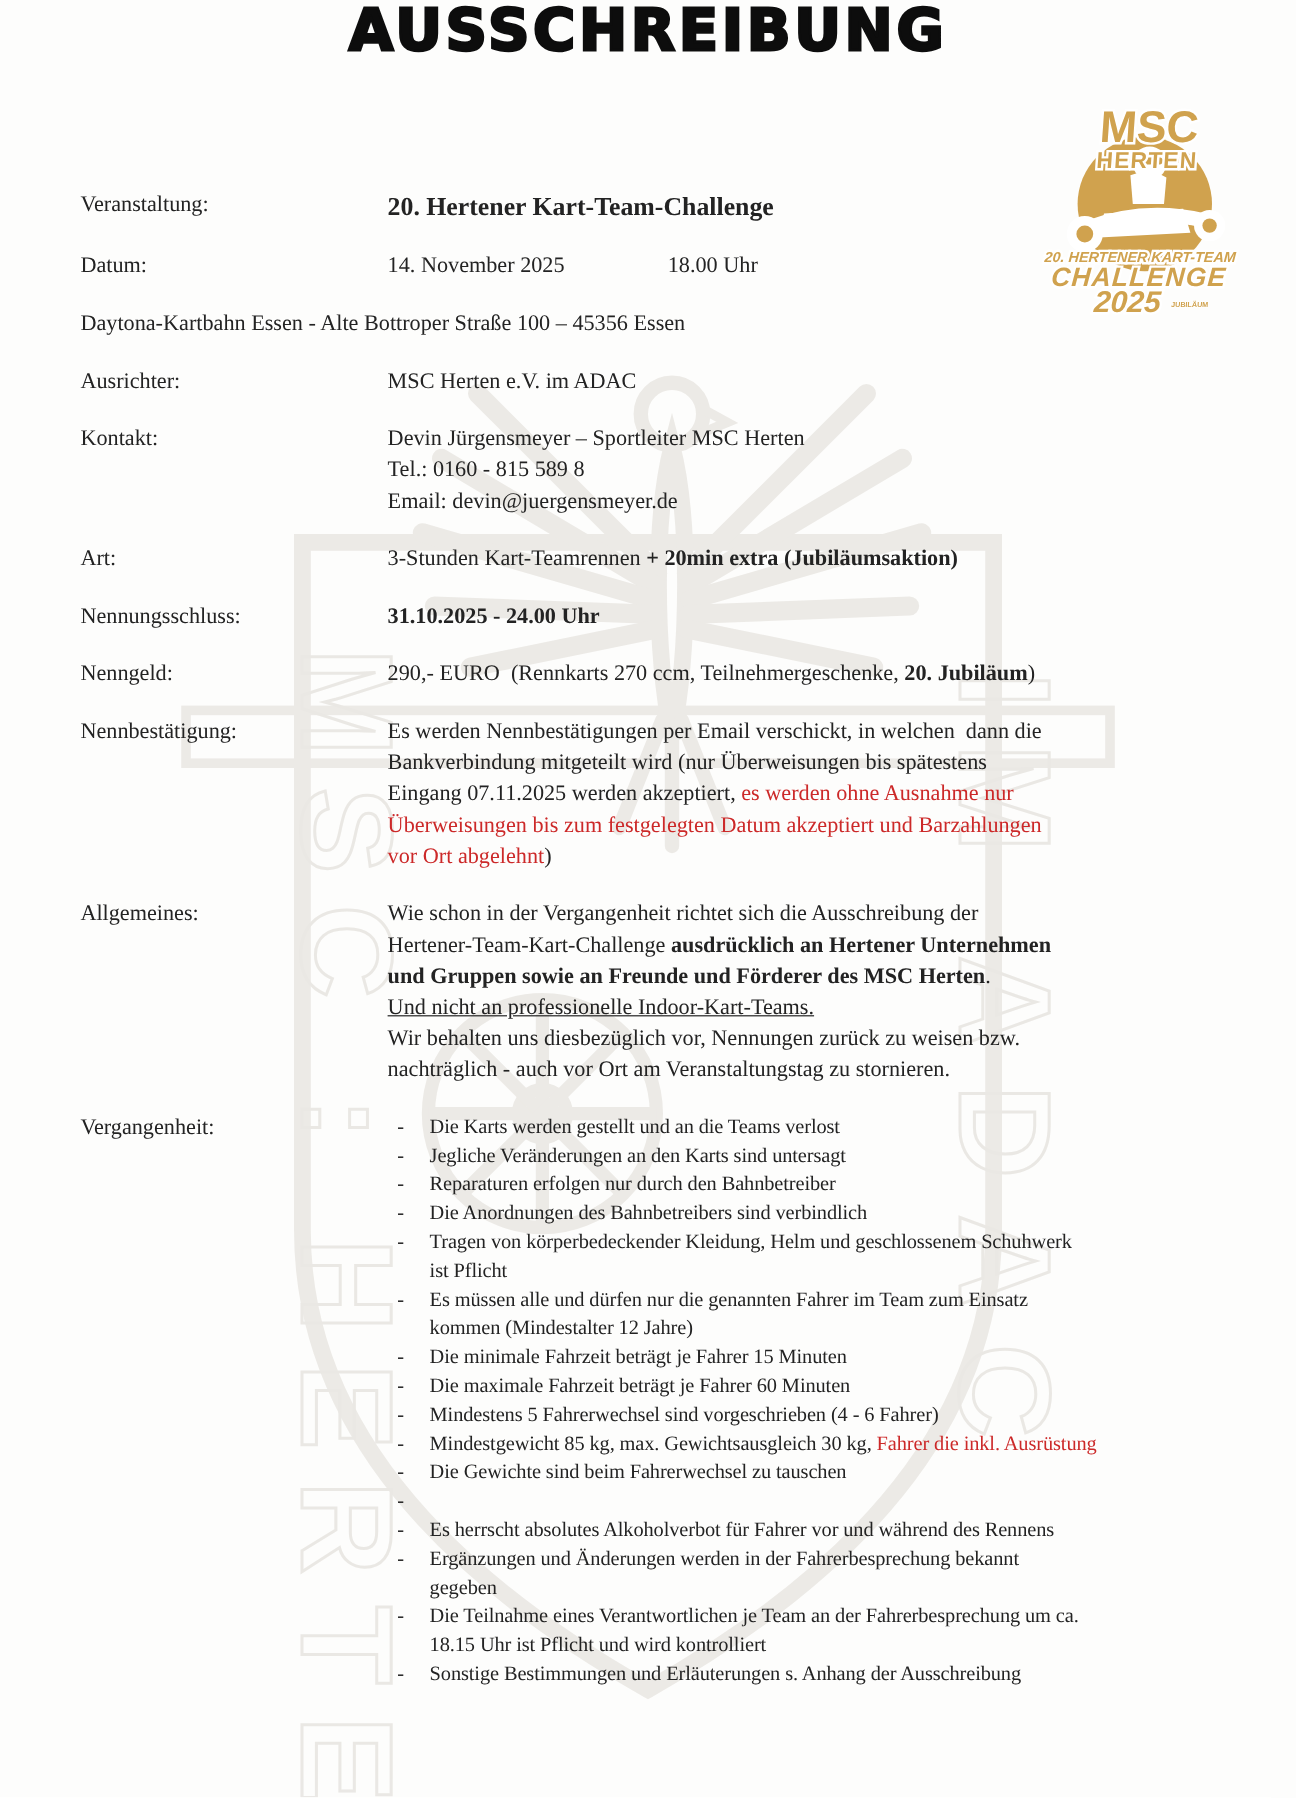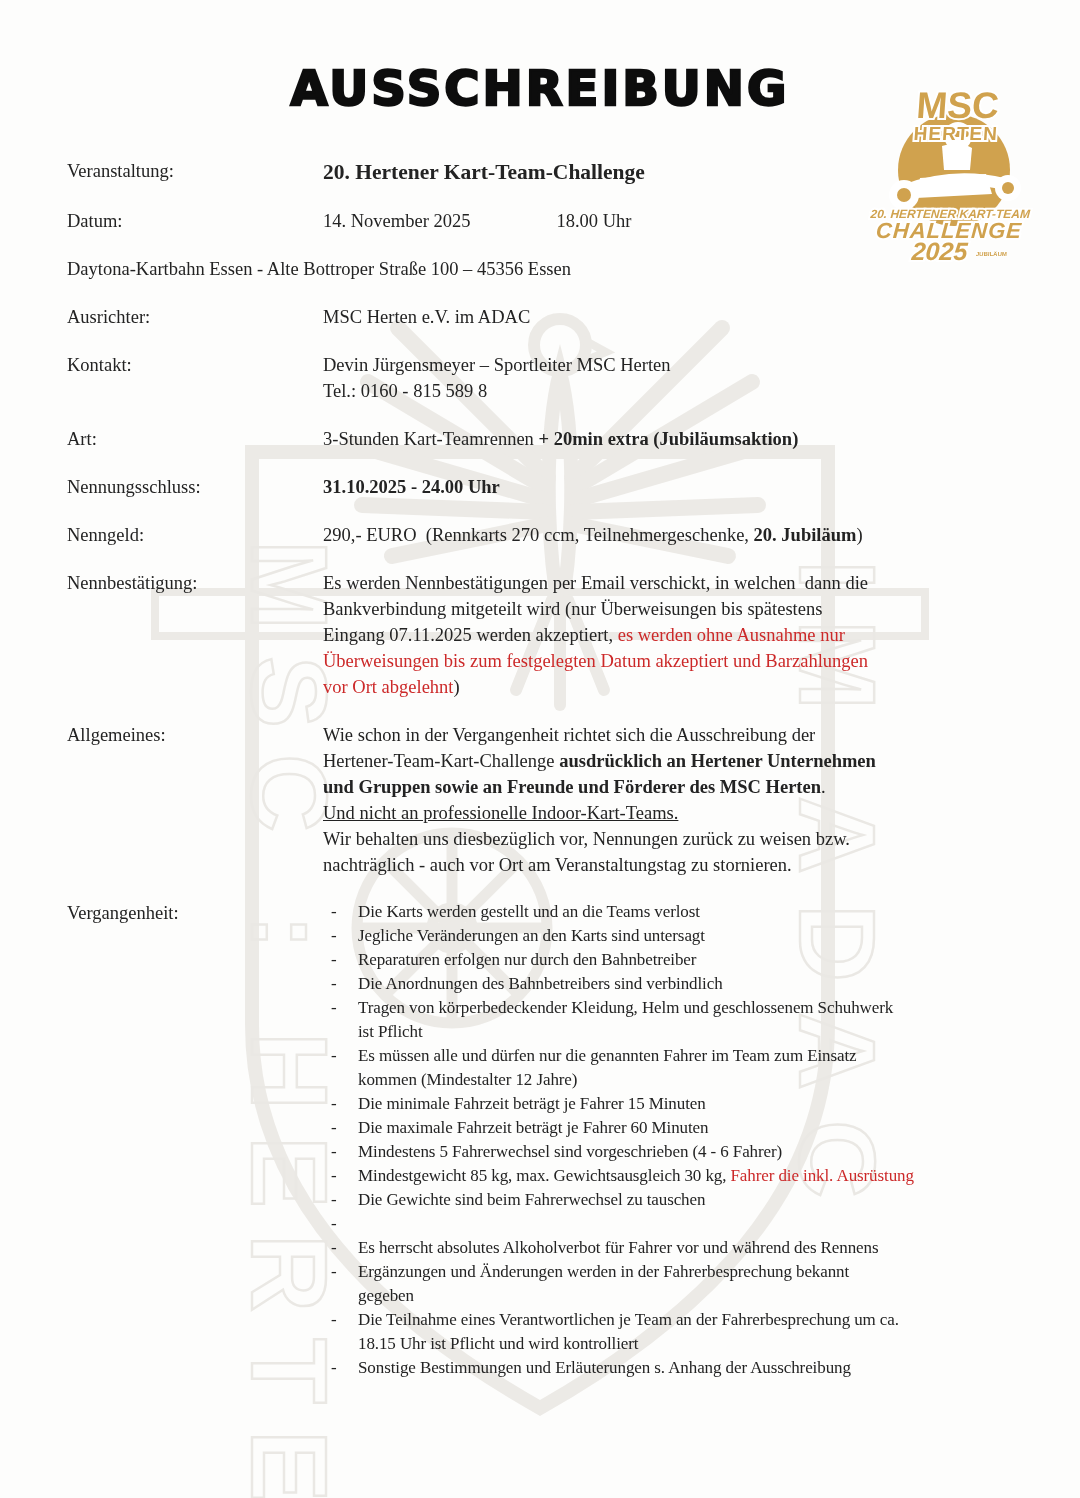--- a/index.html
+++ b/index.html
@@ -6,21 +6,21 @@
   .page{
     position:relative;width:1080px;height:1498px;margin:0 auto;
     background:#fdfdfc;overflow:hidden;color:#232323;
     font-family:"Liberation Sans",sans-serif;
   }
   
   .wm{position:absolute;left:0;top:0;opacity:.5;pointer-events:none;}
   .wm text{font-family:"Liberation Sans",sans-serif;font-weight:bold;}
   
   .title{
-    margin:0;padding-top:62px;text-align:center;
+    margin:0;text-align:center;
     font-family:"DejaVu Sans",sans-serif;font-weight:800;
     font-size:48px;letter-spacing:3px;color:#0d0d0d;
     -webkit-text-stroke:2.4px #0d0d0d;line-height:1.1;
     position:relative;z-index:2;
   }
   
   .logo{position:absolute;top:74px;right:40px;width:172px;z-index:3;}
   .logo svg text{font-family:"Liberation Sans",sans-serif;font-weight:bold;}
   
   .rows{position:absolute;left:67px;top:158px;width:960px;z-index:2;font-family:Liberation Serif, serif;}
@@ -139,20 +139,21 @@
         <div class="label">Ausrichter:</div>
         <div class="content">
           <div class="line"><span class="seg">MSC Herten e.V. im ADAC</span></div>
         </div>
       </div>
       <div class="row">
         <div class="label">Kontakt:</div>
         <div class="content">
           <div class="line"><span class="seg">Devin Jürgensmeyer – Sportleiter MSC Herten</span></div>
           <div class="line"><span class="seg">Tel.: 0160 - 815 589 8</span></div>
+          <div class="line"><span class="seg">Email: devin@juergensmeyer.de</span></div>
         </div>
       </div>
       <div class="row">
         <div class="label">Art:</div>
         <div class="content">
           <div class="line"><span class="seg">3-Stunden Kart-Teamrennen </span><span class="seg b">+ 20min extra (Jubiläumsaktion)</span></div>
         </div>
       </div>
       <div class="row">
         <div class="label">Nennungsschluss:</div>

